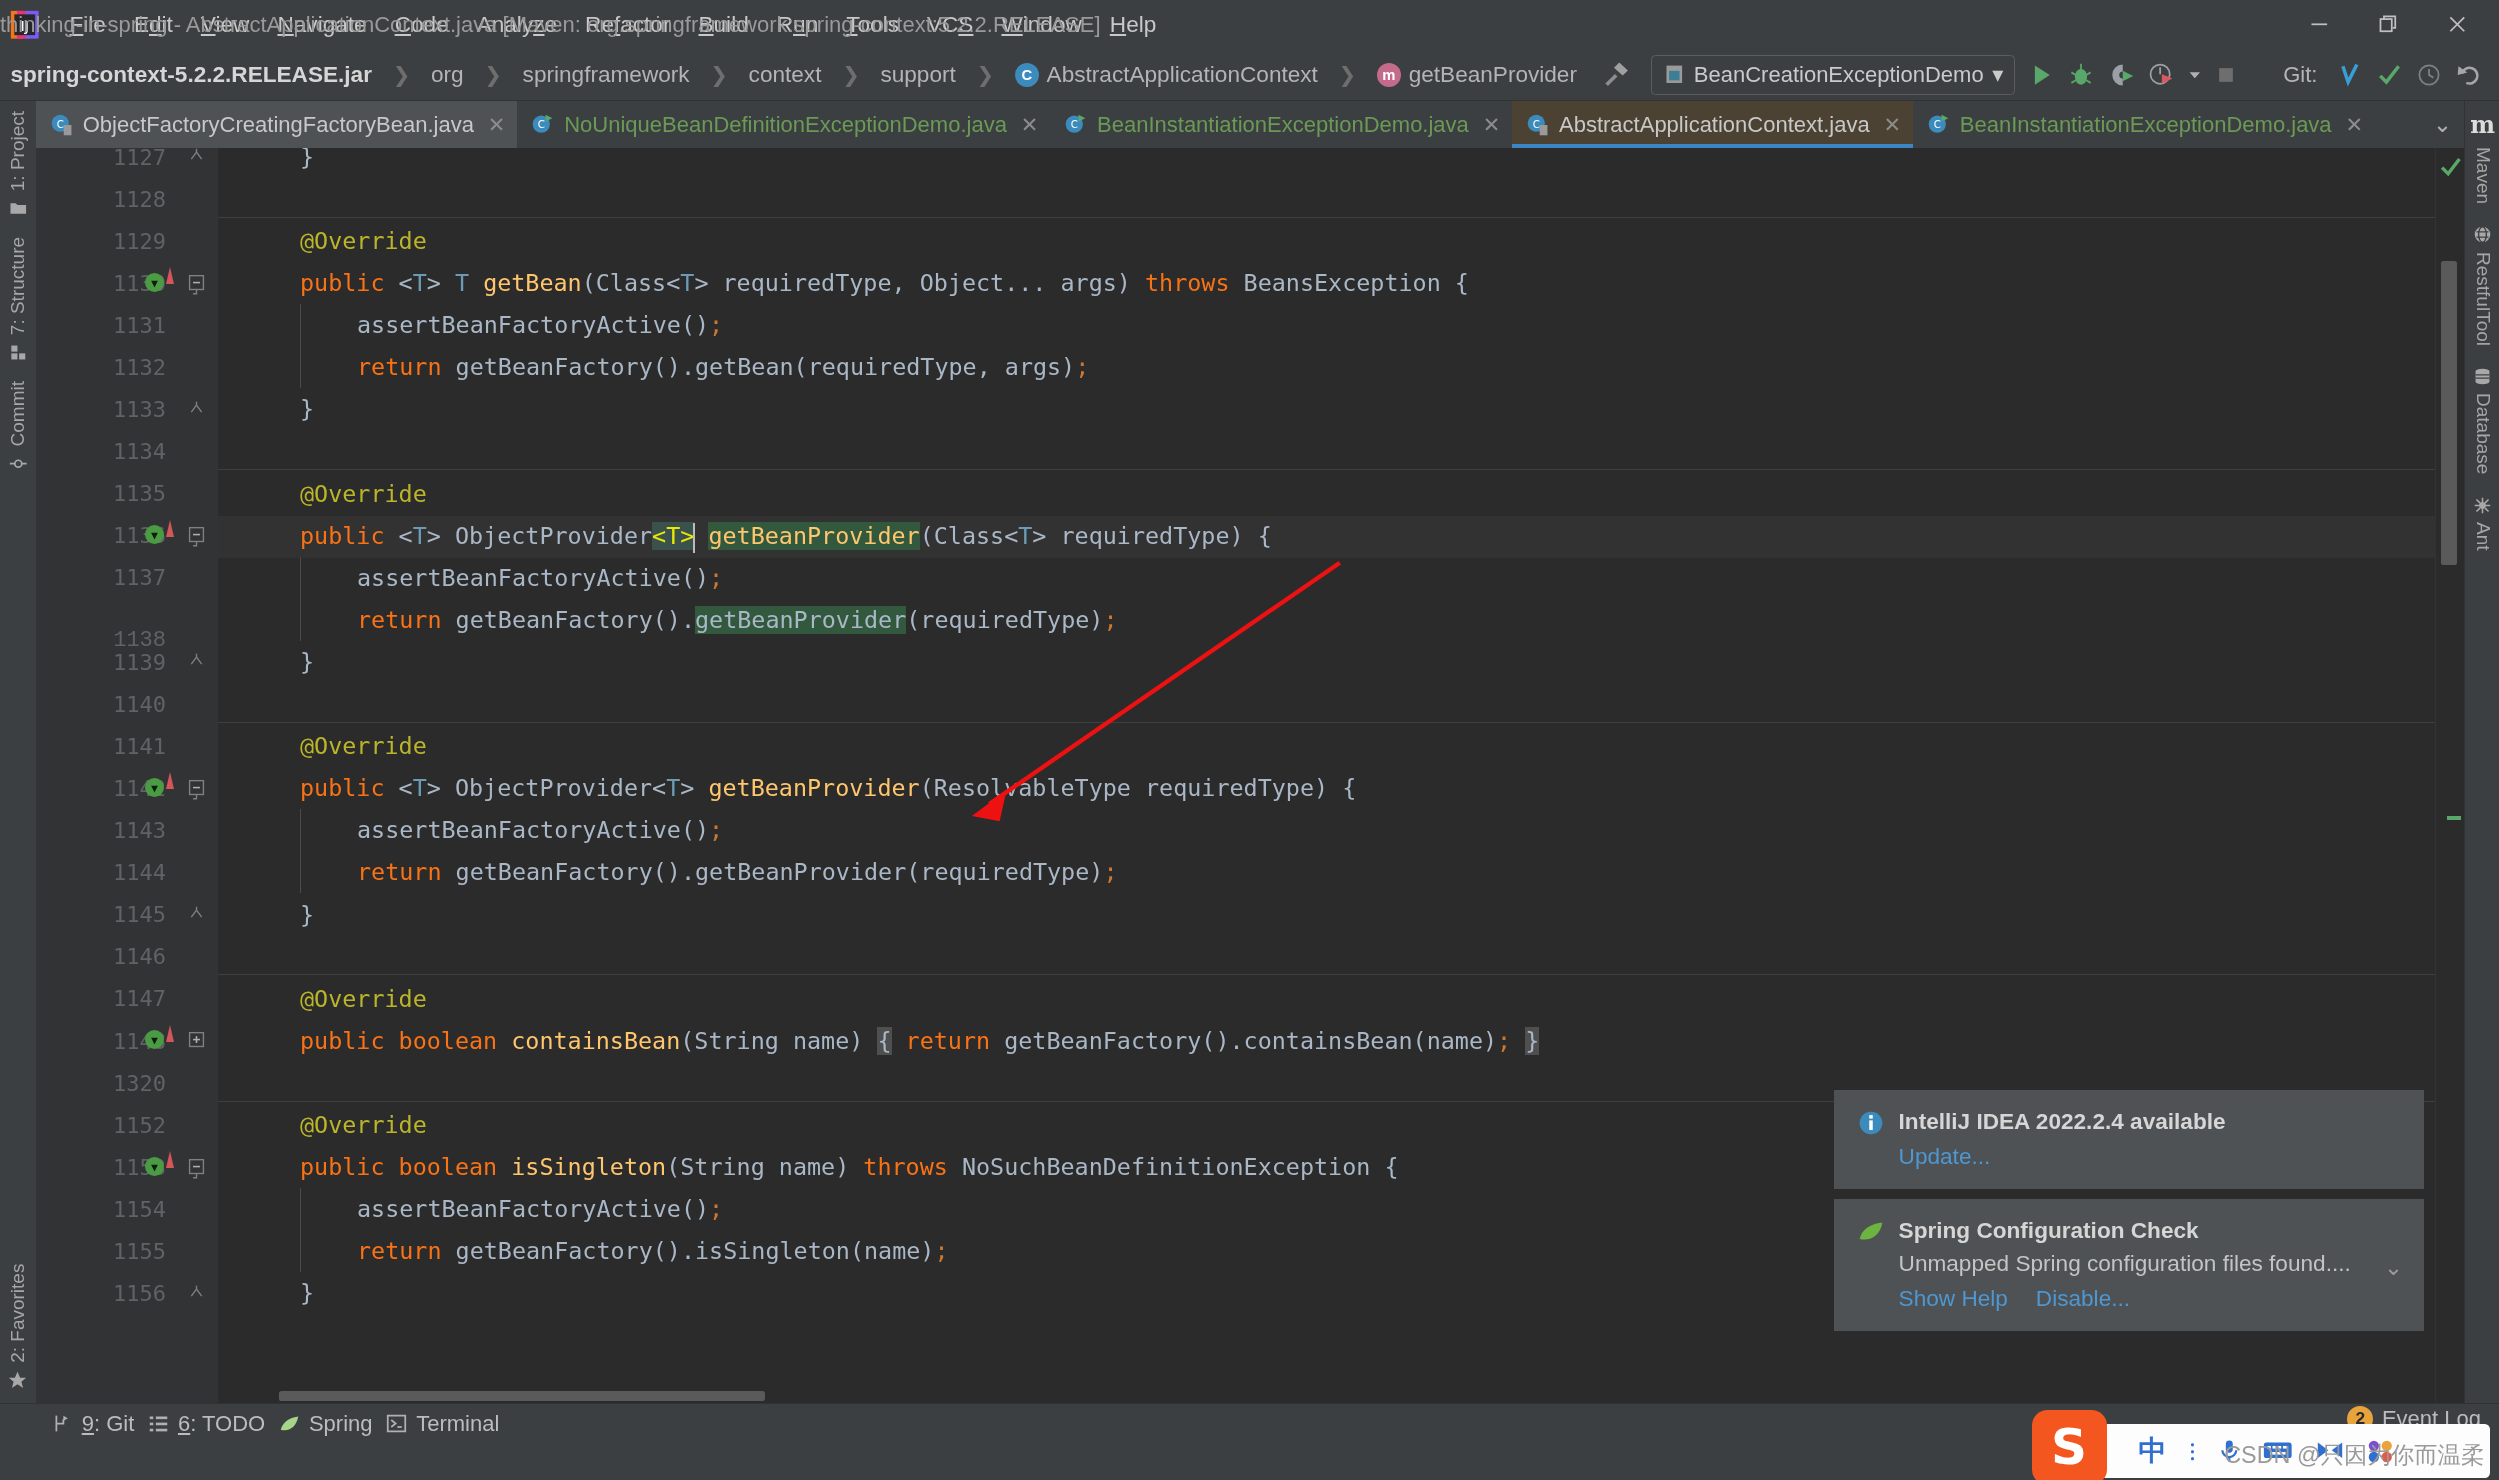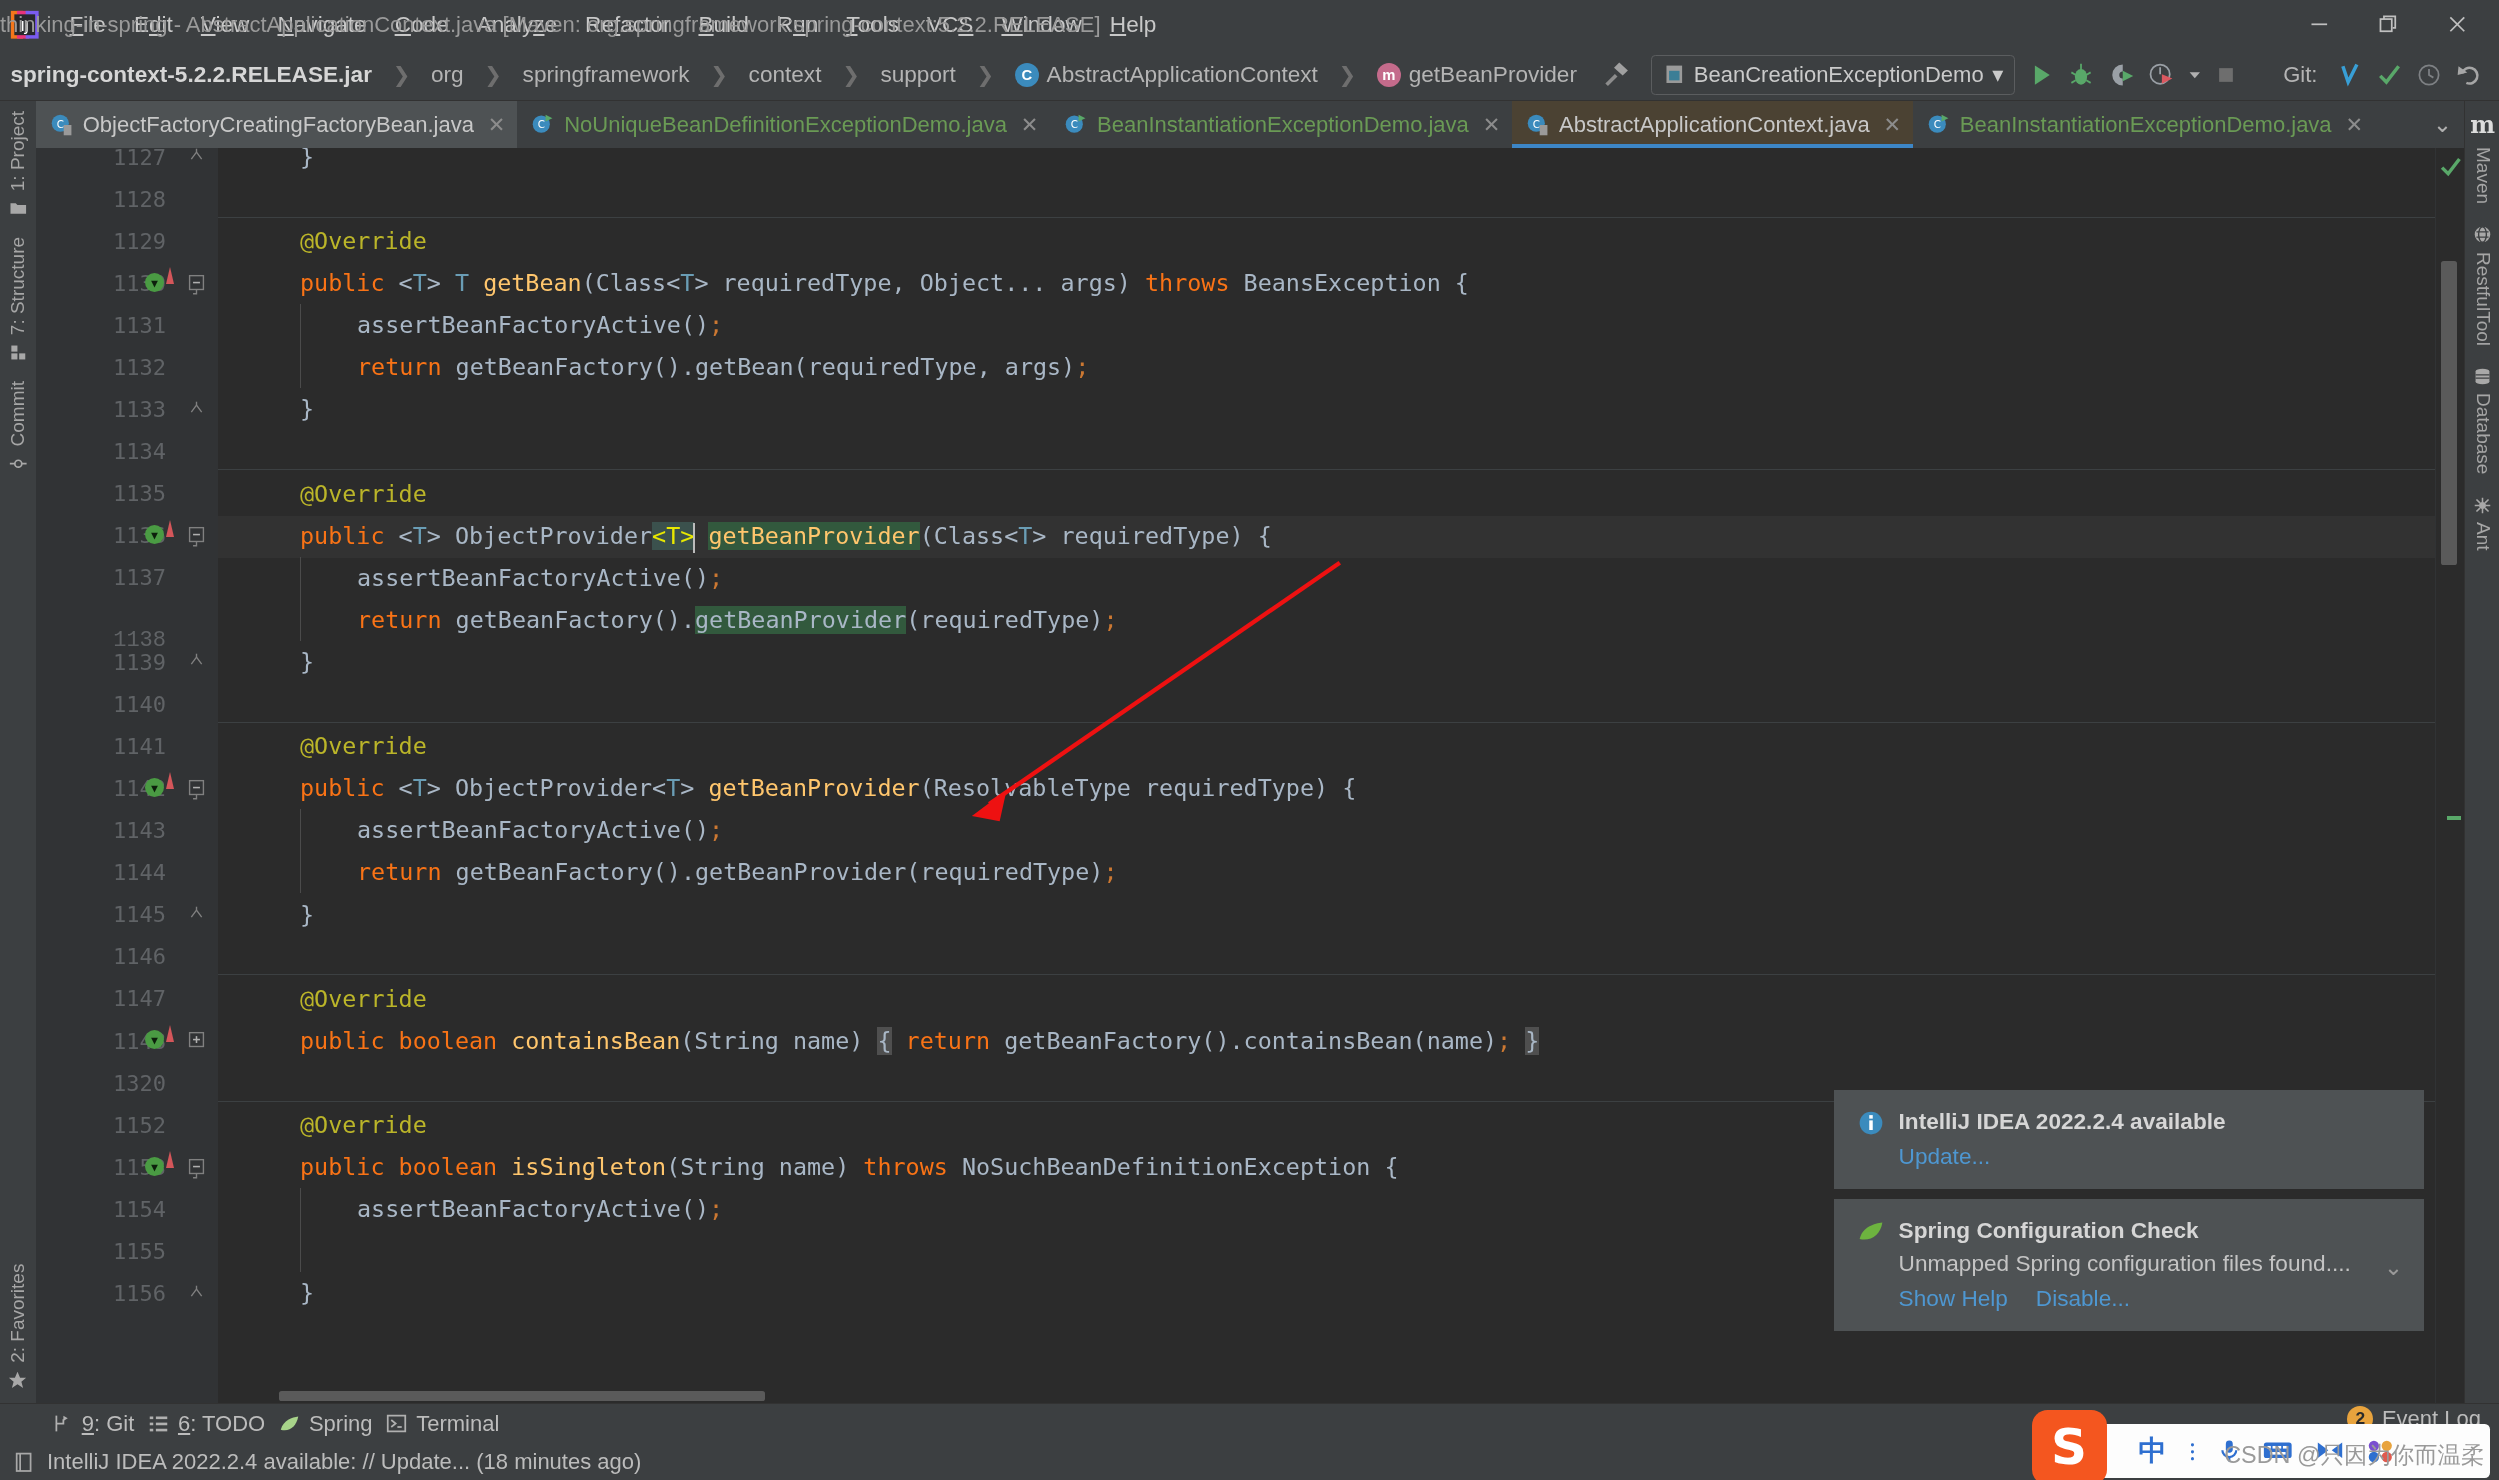--- a/index.html
+++ b/index.html
@@ -496,20 +496,21 @@
             <div class="codeline" style="top: 668px; left: 139px;">assertBeanFactoryActive()<span class="sem">;</span></div>
             <div class="codeline" style="top: 710px; left: 139px;"><span class="k">return</span> getBeanFactory().getBeanProvider(requiredType)<span class="sem">;</span></div>
             <div class="codeline" style="top: 753px; left: 82px;">}</div>
             <div class="codeline" style="top: 795px; left: 26px;"></div>
             <div class="codeline" style="top: 837px; left: 82px;"><span class="an">@Override</span></div>
             <div class="codeline" style="top: 879px; left: 82px;"><span class="k">public</span> <span class="k">boolean</span> <span class="mn">containsBean</span>(String name) <span class="hl-fold">{</span> <span class="k">return</span> getBeanFactory().containsBean(name)<span class="sem">;</span> <span class="hl-fold">}</span></div>
             <div class="codeline" style="top: 921px; left: 26px;"></div>
             <div class="codeline" style="top: 963px; left: 82px;"><span class="an">@Override</span></div>
             <div class="codeline" style="top: 1005px; left: 82px;"><span class="k">public</span> <span class="k">boolean</span> <span class="mn">isSingleton</span>(String name) <span class="k">throws</span> NoSuchBeanDefinitionException {</div>
             <div class="codeline" style="top: 1047px; left: 139px;">assertBeanFactoryActive()<span class="sem">;</span></div>
+            <div class="codeline" style="top: 1089px; left: 139px;"><span class="k">return</span> getBeanFactory().isSingleton(name)<span class="sem">;</span></div>
             <div class="codeline" style="top: 1131px; left: 82px;">}</div>
             <div class="sepline" style="top: 69px;"></div>
             <div class="sepline" style="top: 321px;"></div>
             <div class="sepline" style="top: 574px;"></div>
             <div class="sepline" style="top: 826px;"></div>
             <div class="sepline" style="top: 953px;"></div>
             <div class="caret" style="top: 375px; left: 475px;"></div>
             <div class="indentguide" style="left: 82px; top: 409px; height: 42px;"></div>
             <div class="indentguide" style="left: 82px; top: 451px; height: 42px;"></div>
             <div class="indentguide" style="left: 82px; top: 661px; height: 42px;"></div>
@@ -641,27 +642,20 @@
       <span>Terminal</span>
     </div>
 
     <div class="evlog">
       <span class="badge">2</span>
       <span>Event Log</span>
     </div>
   </div>
 
   <div class="statusbar">
-    <div class="sb-left">
-      <svg width="21" height="22.6" viewBox="0 0 24 26">
-        <rect x="3" y="3" width="16" height="20" fill="none" stroke="#a8a8a8" stroke-width="2"></rect>
-        <line x1="7" y1="3" x2="7" y2="23" stroke="#a8a8a8" stroke-width="2"></line>
-      </svg>
-      <span>IntelliJ IDEA 2022.2.4 available: // Update... (18 minutes ago)</span>
-    </div>
     <div class="sb-right">
       <span>1136:34</span>
       <span>LF</span>
       <span>UTF-8</span>
     </div>
   </div>
 
   <div class="ime">
     <div class="ime-logo">S</div>
     <span class="ime-cn">中</span>

